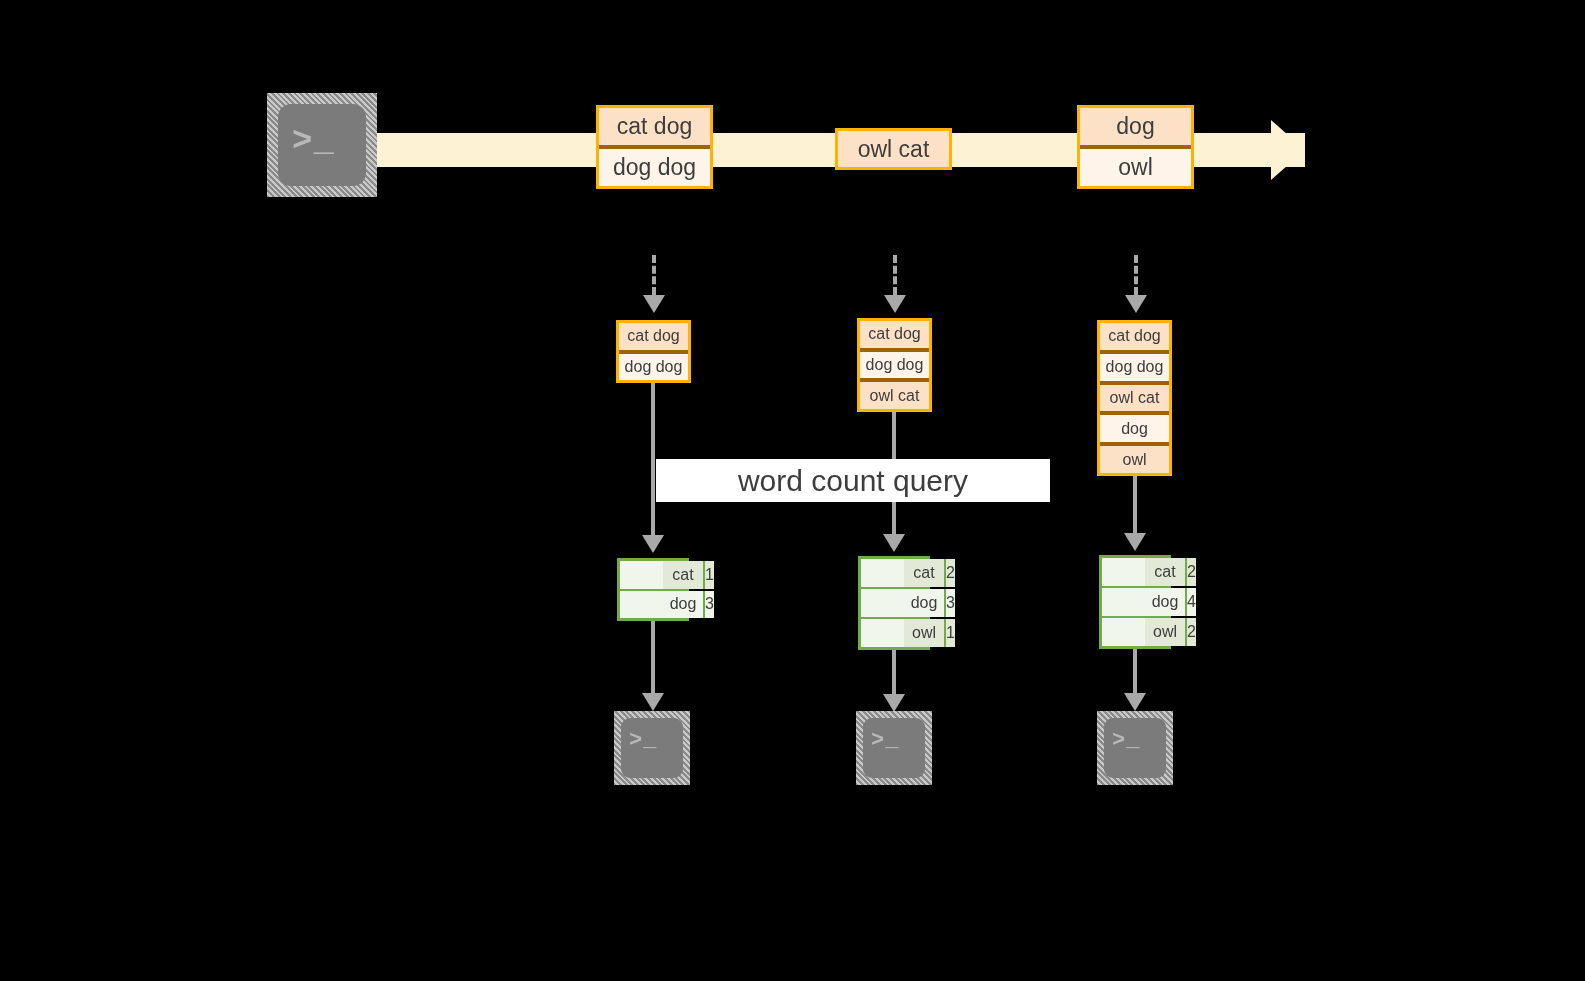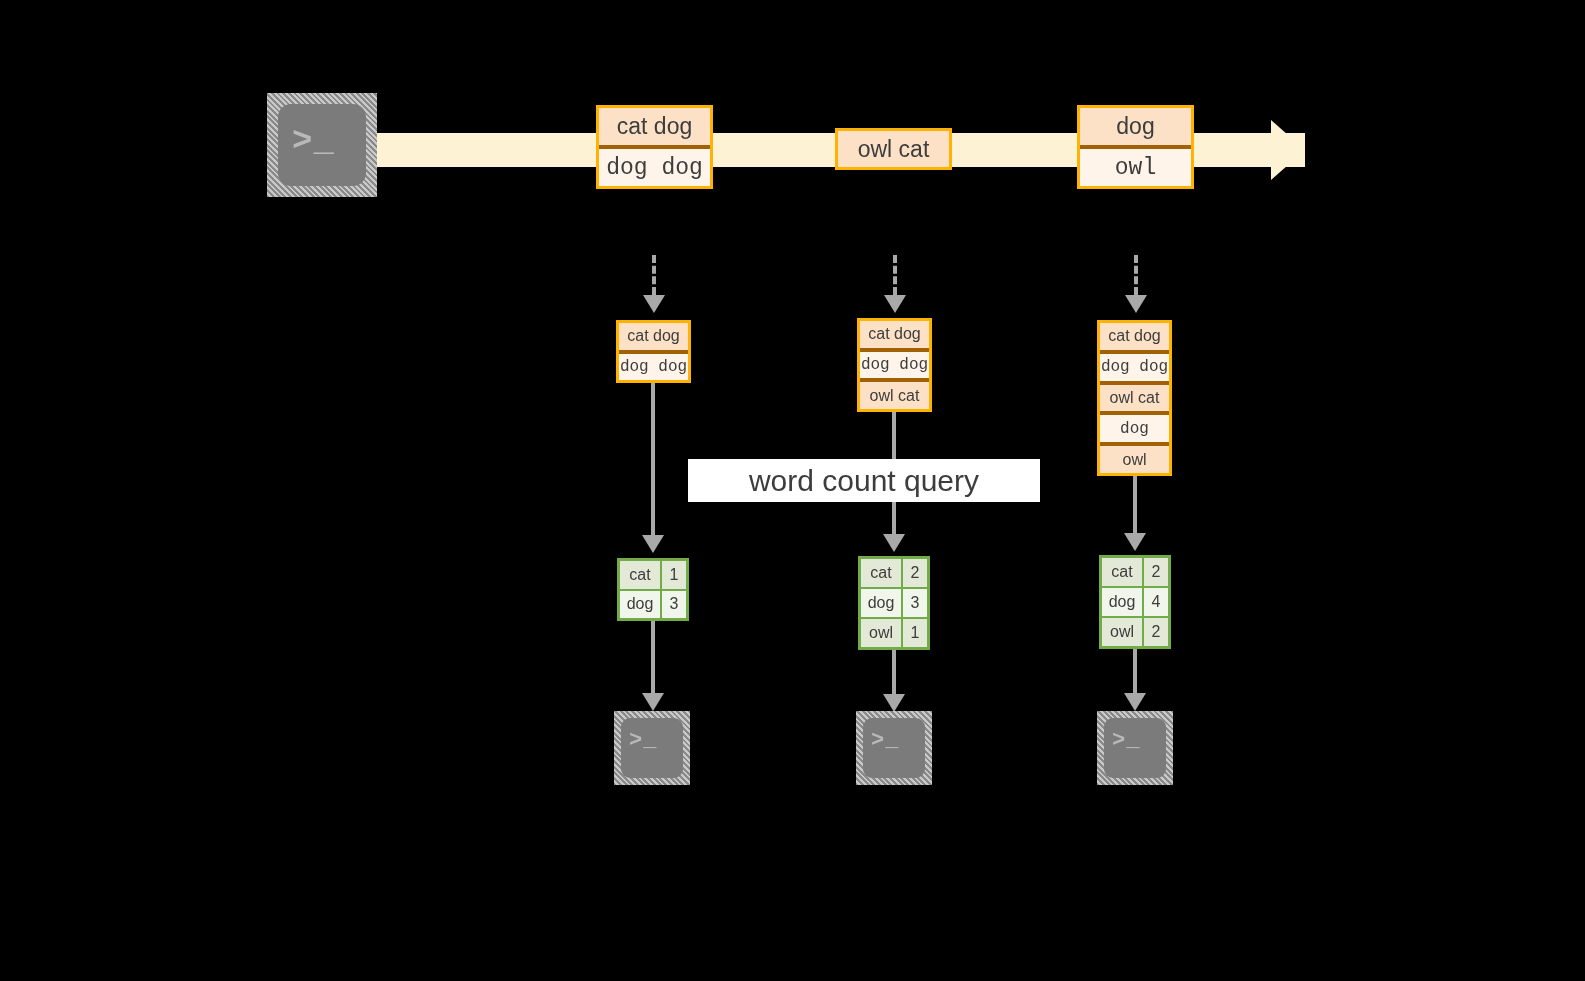--- a/index.html
+++ b/index.html
@@ -76,39 +76,40 @@
     display: flex;
     align-items: center;
     justify-content: center;
     color: #3d3d3d;
     white-space: nowrap;
     box-sizing: border-box;
     border-bottom: 4px solid #a16207;
   }
   .obox .row:last-child { border-bottom: none; }
   .obox .row.shade-a { background: #fce1c6; }
-  .obox .row.shade-b { background: #fef4e9; font-family: Liberation Mono, monospace; }
+  .obox .row.shade-b { background: #fef4e9; }
 
   .obox.big .row { font-size: 23px; }
   .obox.mid .row { font-size: 16px; }
 
   
   .gbox {
     position: absolute;
     box-sizing: border-box;
     border: 3px solid #74ab49;
     display: flex;
     flex-direction: column;
     background: #f1f6ec;
   }
   .gbox .grow {
     flex: 1 1 0;
     display: flex;
     box-sizing: border-box;
     border-bottom: 2px solid #74ab49;
+    padding-left: 43px;
   }
   .gbox .grow:last-child { border-bottom: none; }
   .gbox .grow.shade-a .gc { background: #e2ead7; }
   .gbox .grow.shade-b .gc { background: #f1f6ec; }
   .gbox .gc {
     display: flex;
     align-items: center;
     justify-content: center;
     font-size: 16px;
     color: #3d3d3d;
@@ -212,21 +213,21 @@
 
   <div class="vline" style="left:651px; top:383px; height:152px;"></div>
   <div class="vhead" style="left:642px; top:535px;"></div>
 
   <div class="vline" style="left:892px; top:412px; height:122px;"></div>
   <div class="vhead" style="left:883px; top:534px;"></div>
 
   <div class="vline" style="left:1133px; top:476px; height:57px;"></div>
   <div class="vhead" style="left:1124px; top:533px;"></div>
 
-  <div class="query-label" style="left:688px; top:459px; width:352px; height:43px;justify-content:center;">
+  <div class="query-label" style="left:656px; top:459px; width:394px; height:43px;justify-content:center;">
     <span>word count query</span>
   </div>
 
   <div class="gbox" style="left:617px; top:558px; width:72px; height:63px;">
     <div class="grow shade-a">
       <div class="gc key">cat</div>
       <div class="gc val">1</div>
     </div>
     <div class="grow shade-b">
       <div class="gc key">dog</div>

